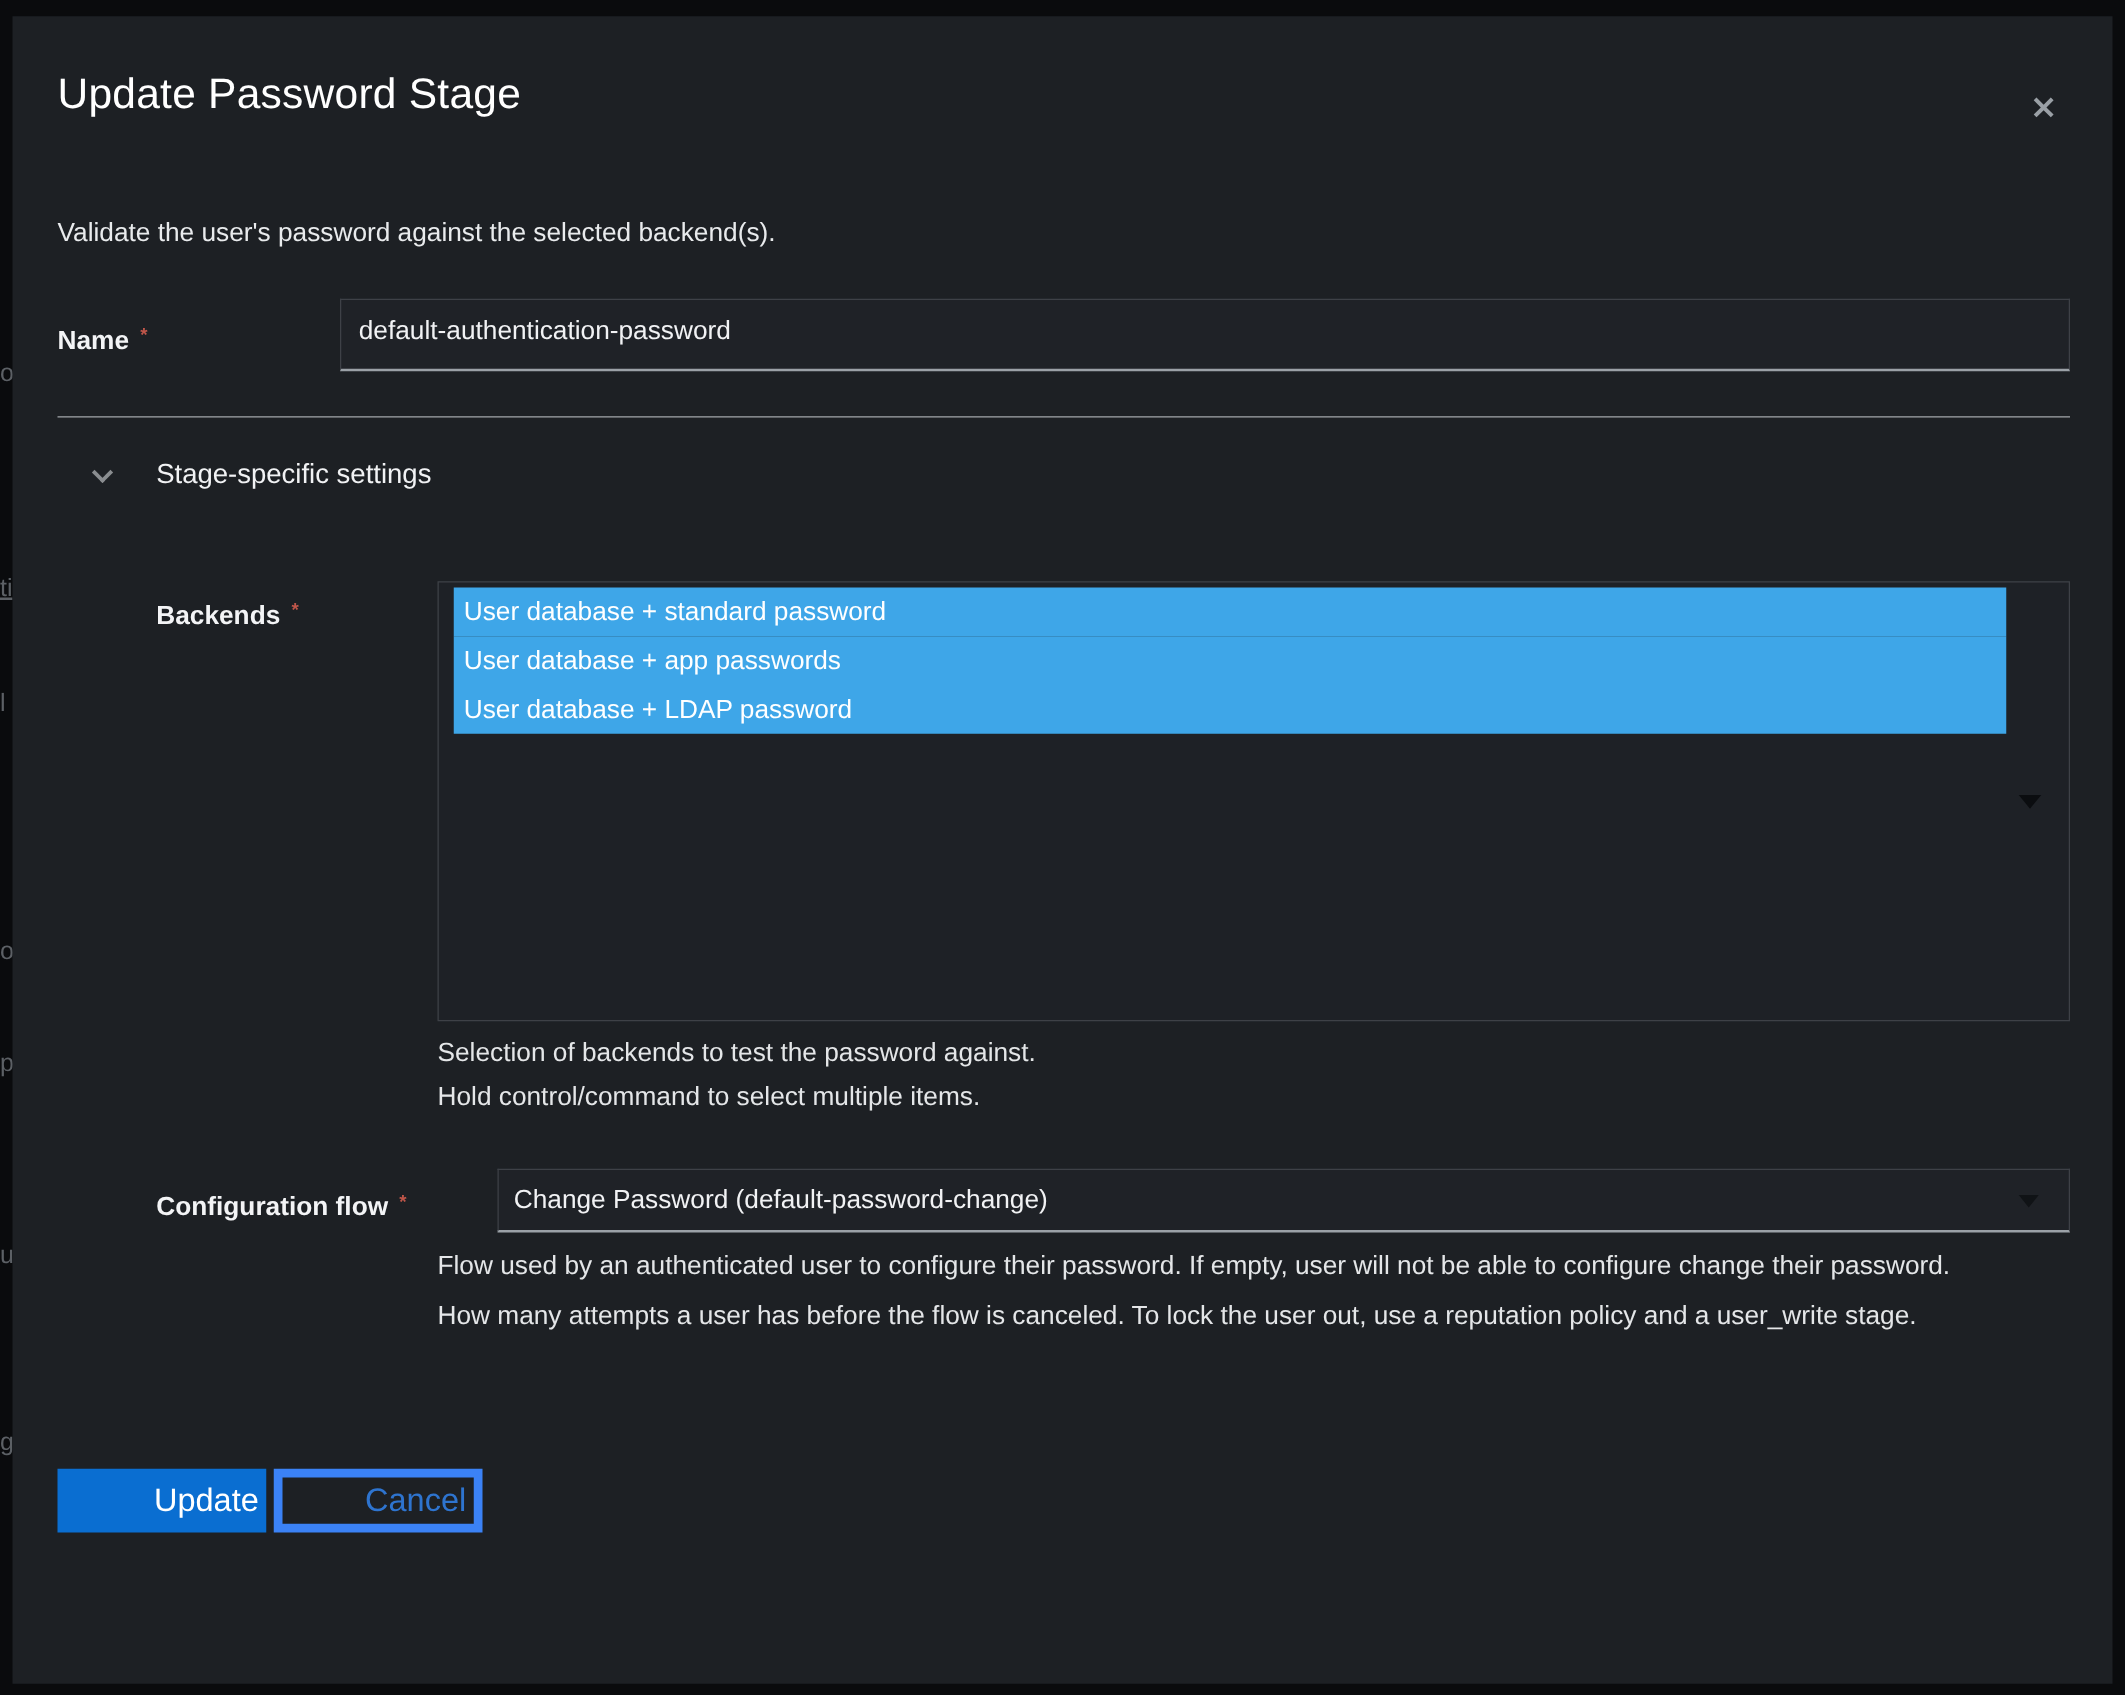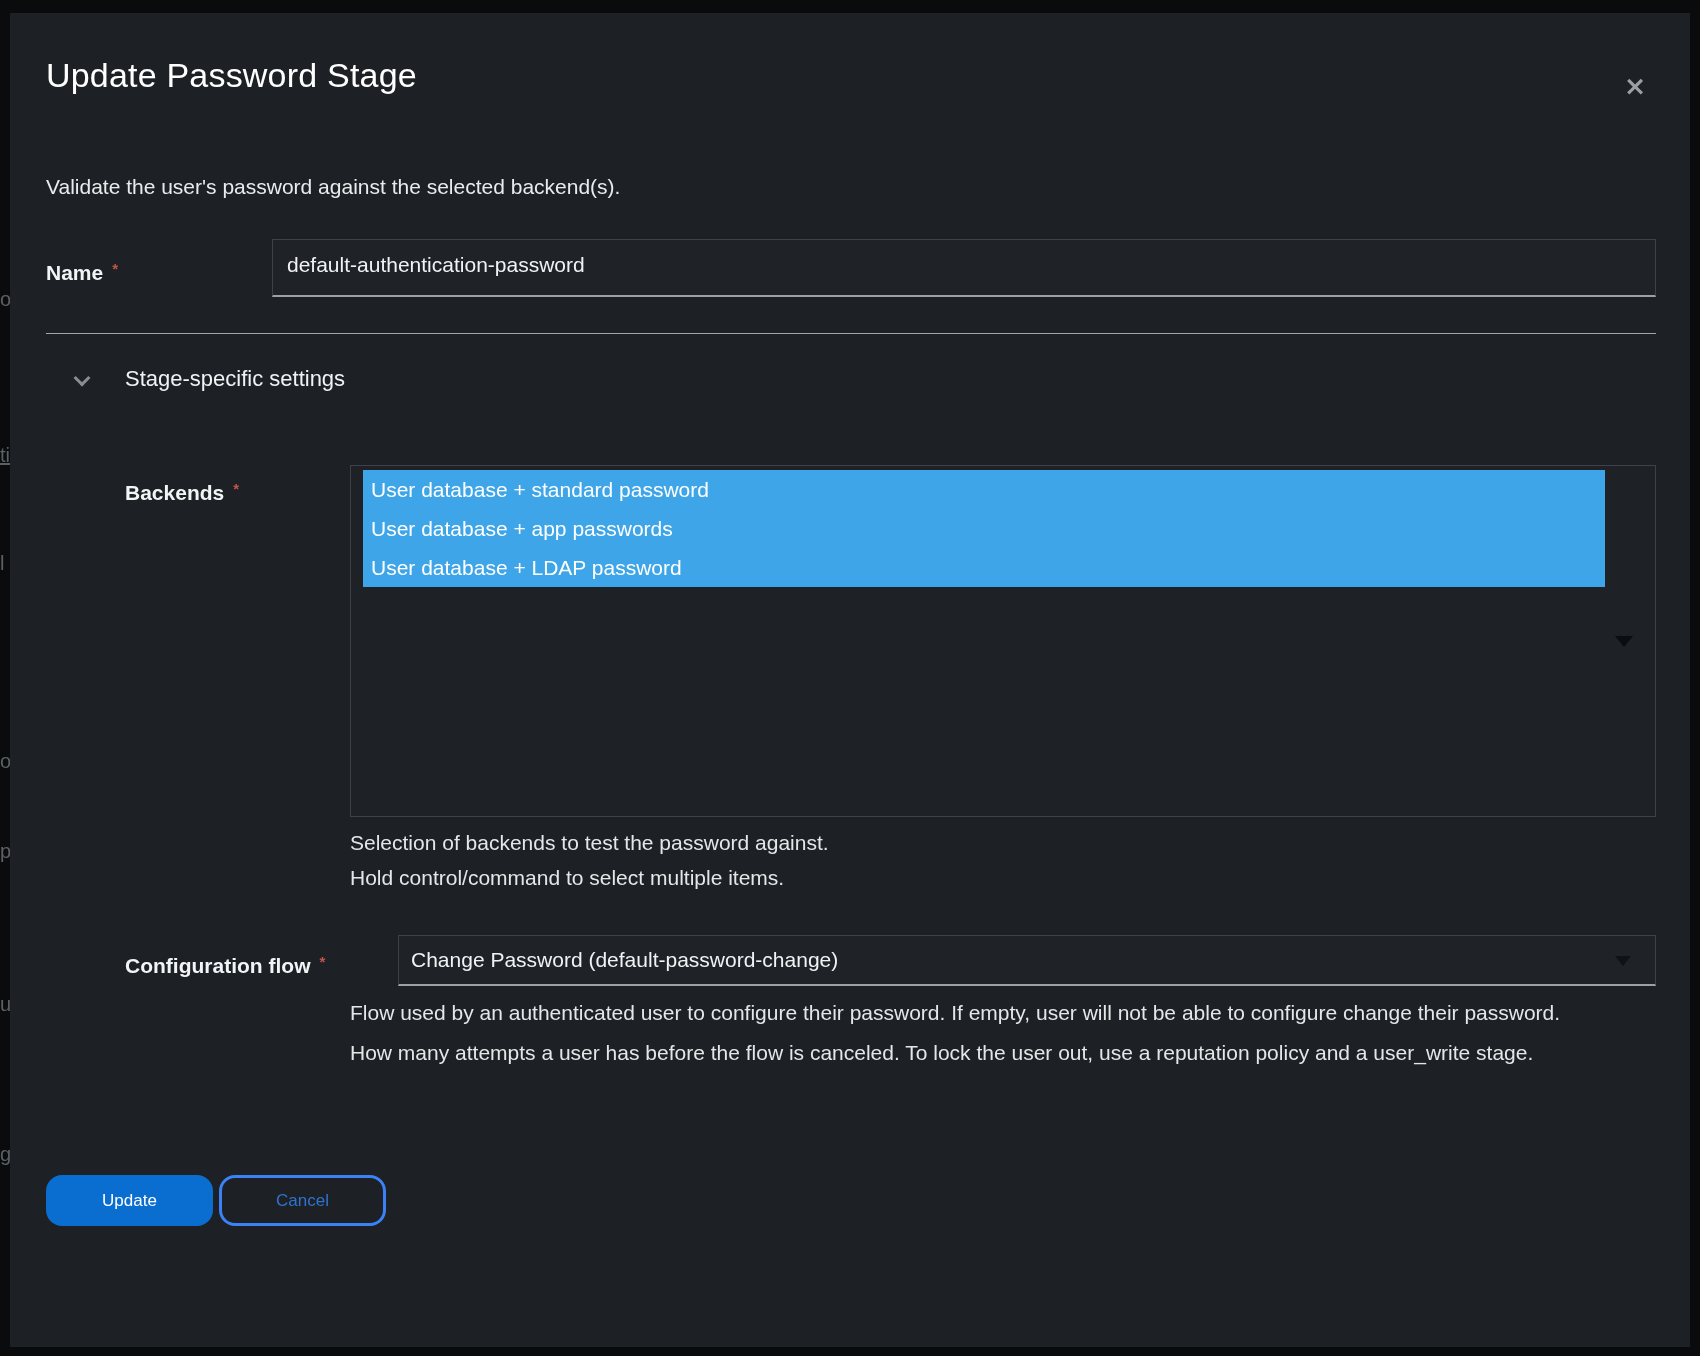--- a/index.html
+++ b/index.html
@@ -9,21 +9,21 @@
     font-family:"Liberation Sans", sans-serif;
     overflow:hidden;
     position:relative;
     -webkit-font-smoothing:antialiased;
   }
 
   
   .bg-strip{position:absolute;left:0;top:0;width:11px;height:1356px;overflow:hidden;}
   .bg-strip span{position:absolute;left:0;color:#5c6065;font-size:20px;white-space:nowrap;}
   .bg-strip span:nth-of-type(1){top:288px;}
-  .bg-strip span:nth-of-type(2){top:444px;text-decoration:underline;}
+  .bg-strip span:nth-of-type(2){top:460px;text-decoration:underline;}
   .bg-strip span:nth-of-type(3){top:552px;}
   .bg-strip span:nth-of-type(4){top:750px;}
   .bg-strip span:nth-of-type(5){top:840px;}
   .bg-strip span:nth-of-type(6){top:993px;}
   .bg-strip span:nth-of-type(7){top:1143px;}
 
   .modal{
     position:absolute;left:10px;top:13px;
     width:1680px;height:1334px;
     background:#1d2024;
@@ -151,28 +151,28 @@
   .spin-up,.spin-down{
     width:8px;height:8px;
     border-right:2px solid #667080;border-bottom:2px solid #667080;
   }
   .spin-up{transform:rotate(-135deg);margin-bottom:-1px;margin-top:3px;}
   .spin-down{transform:rotate(45deg);margin-top:-2px;margin-bottom:3px;}
   .help-failed{margin-top:16px;}
 
   .footer{margin-top:110px;display:flex;gap:6px;}
   .btn{
-    height:51px;box-sizing:border-box;border-radius:16px;
-    font-size:17px;font-family:"Liberation Sans", sans-serif;cursor:pointer;
+    height:51px;box-sizing:border-box;border-radius:0;
+    font-size:26px;font-family:"Liberation Sans", sans-serif;cursor:pointer;text-align:right;
   }
   .btn-primary{
     width:167px;background:#0a6ed1;border:none;color:#ffffff;
   }
   .btn-secondary{
-    width:167px;background:transparent;border:3px solid #3b82f6;color:#2e74cf;
+    width:167px;background:transparent;border:7px solid #3b82f6;color:#2e74cf;
   }
 </style>
 </head>
 <body>
 
 <div class="bg-strip">
   <span>o</span>
   <span>ti</span>
   <span>l</span>
   <span>ot</span>

